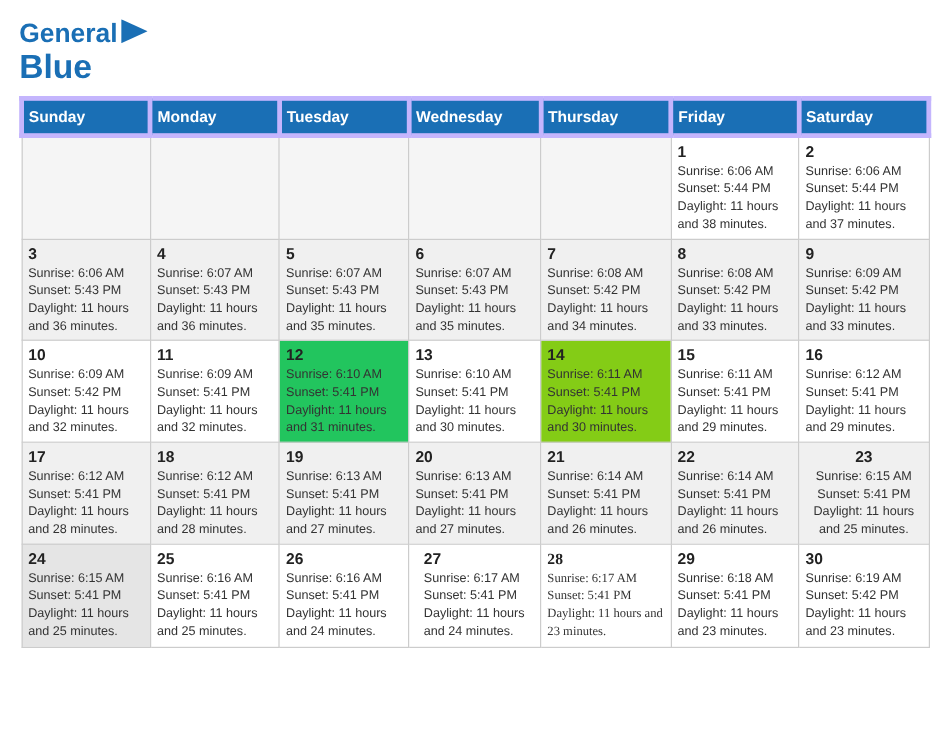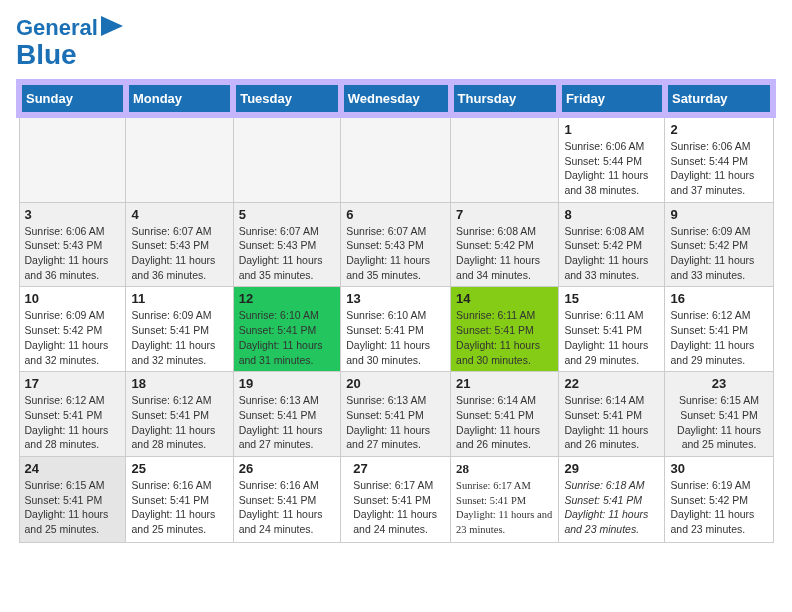--- a/index.html
+++ b/index.html
@@ -51,21 +51,21 @@
       border-collapse: collapse;
       font-size: 11px;
     }
     thead tr th {
       background: #1a6fb5;
       color: #fff;
       font-weight: bold;
       font-size: 13px;
       padding: 6px 4px;
       text-align: left;
-      border: 6px solid #c4b5fd;
+      border: 4px solid #c4b5fd;
     }
     tbody tr td {
       border: 1px solid #ccc;
       padding: 4px 5px;
       vertical-align: top;
       width: 113px;
       min-height: 70px;
       background: #fff;
     }
     tbody tr:nth-child(odd) td {
@@ -308,21 +308,21 @@
 Daylight: 11 hours and 24 minutes.</div>
         </td>
         <td style="background: rgb(255, 255, 255); font-family: Liberation Serif, serif;">
           <span class="day-num">28</span>
           <div class="day-info" style="white-space: pre-line;">Sunrise: 6:17 AM
 Sunset: 5:41 PM
 Daylight: 11 hours and 23 minutes.</div>
         </td>
         <td style="background: rgb(255, 255, 255);">
           <span class="day-num">29</span>
-          <div class="day-info" style="white-space: pre-line; font-style: italic;">Sunrise: 6:18 AM
+          <div class="day-info" style="white-space: pre-line;">Sunrise: 6:18 AM
 Sunset: 5:41 PM
 Daylight: 11 hours and 23 minutes.</div>
         </td>
         <td style="background: rgb(255, 255, 255);">
           <span class="day-num">30</span>
           <div class="day-info" style="white-space: pre-line;">Sunrise: 6:19 AM
 Sunset: 5:42 PM
 Daylight: 11 hours and 23 minutes.</div>
         </td>
       </tr>

